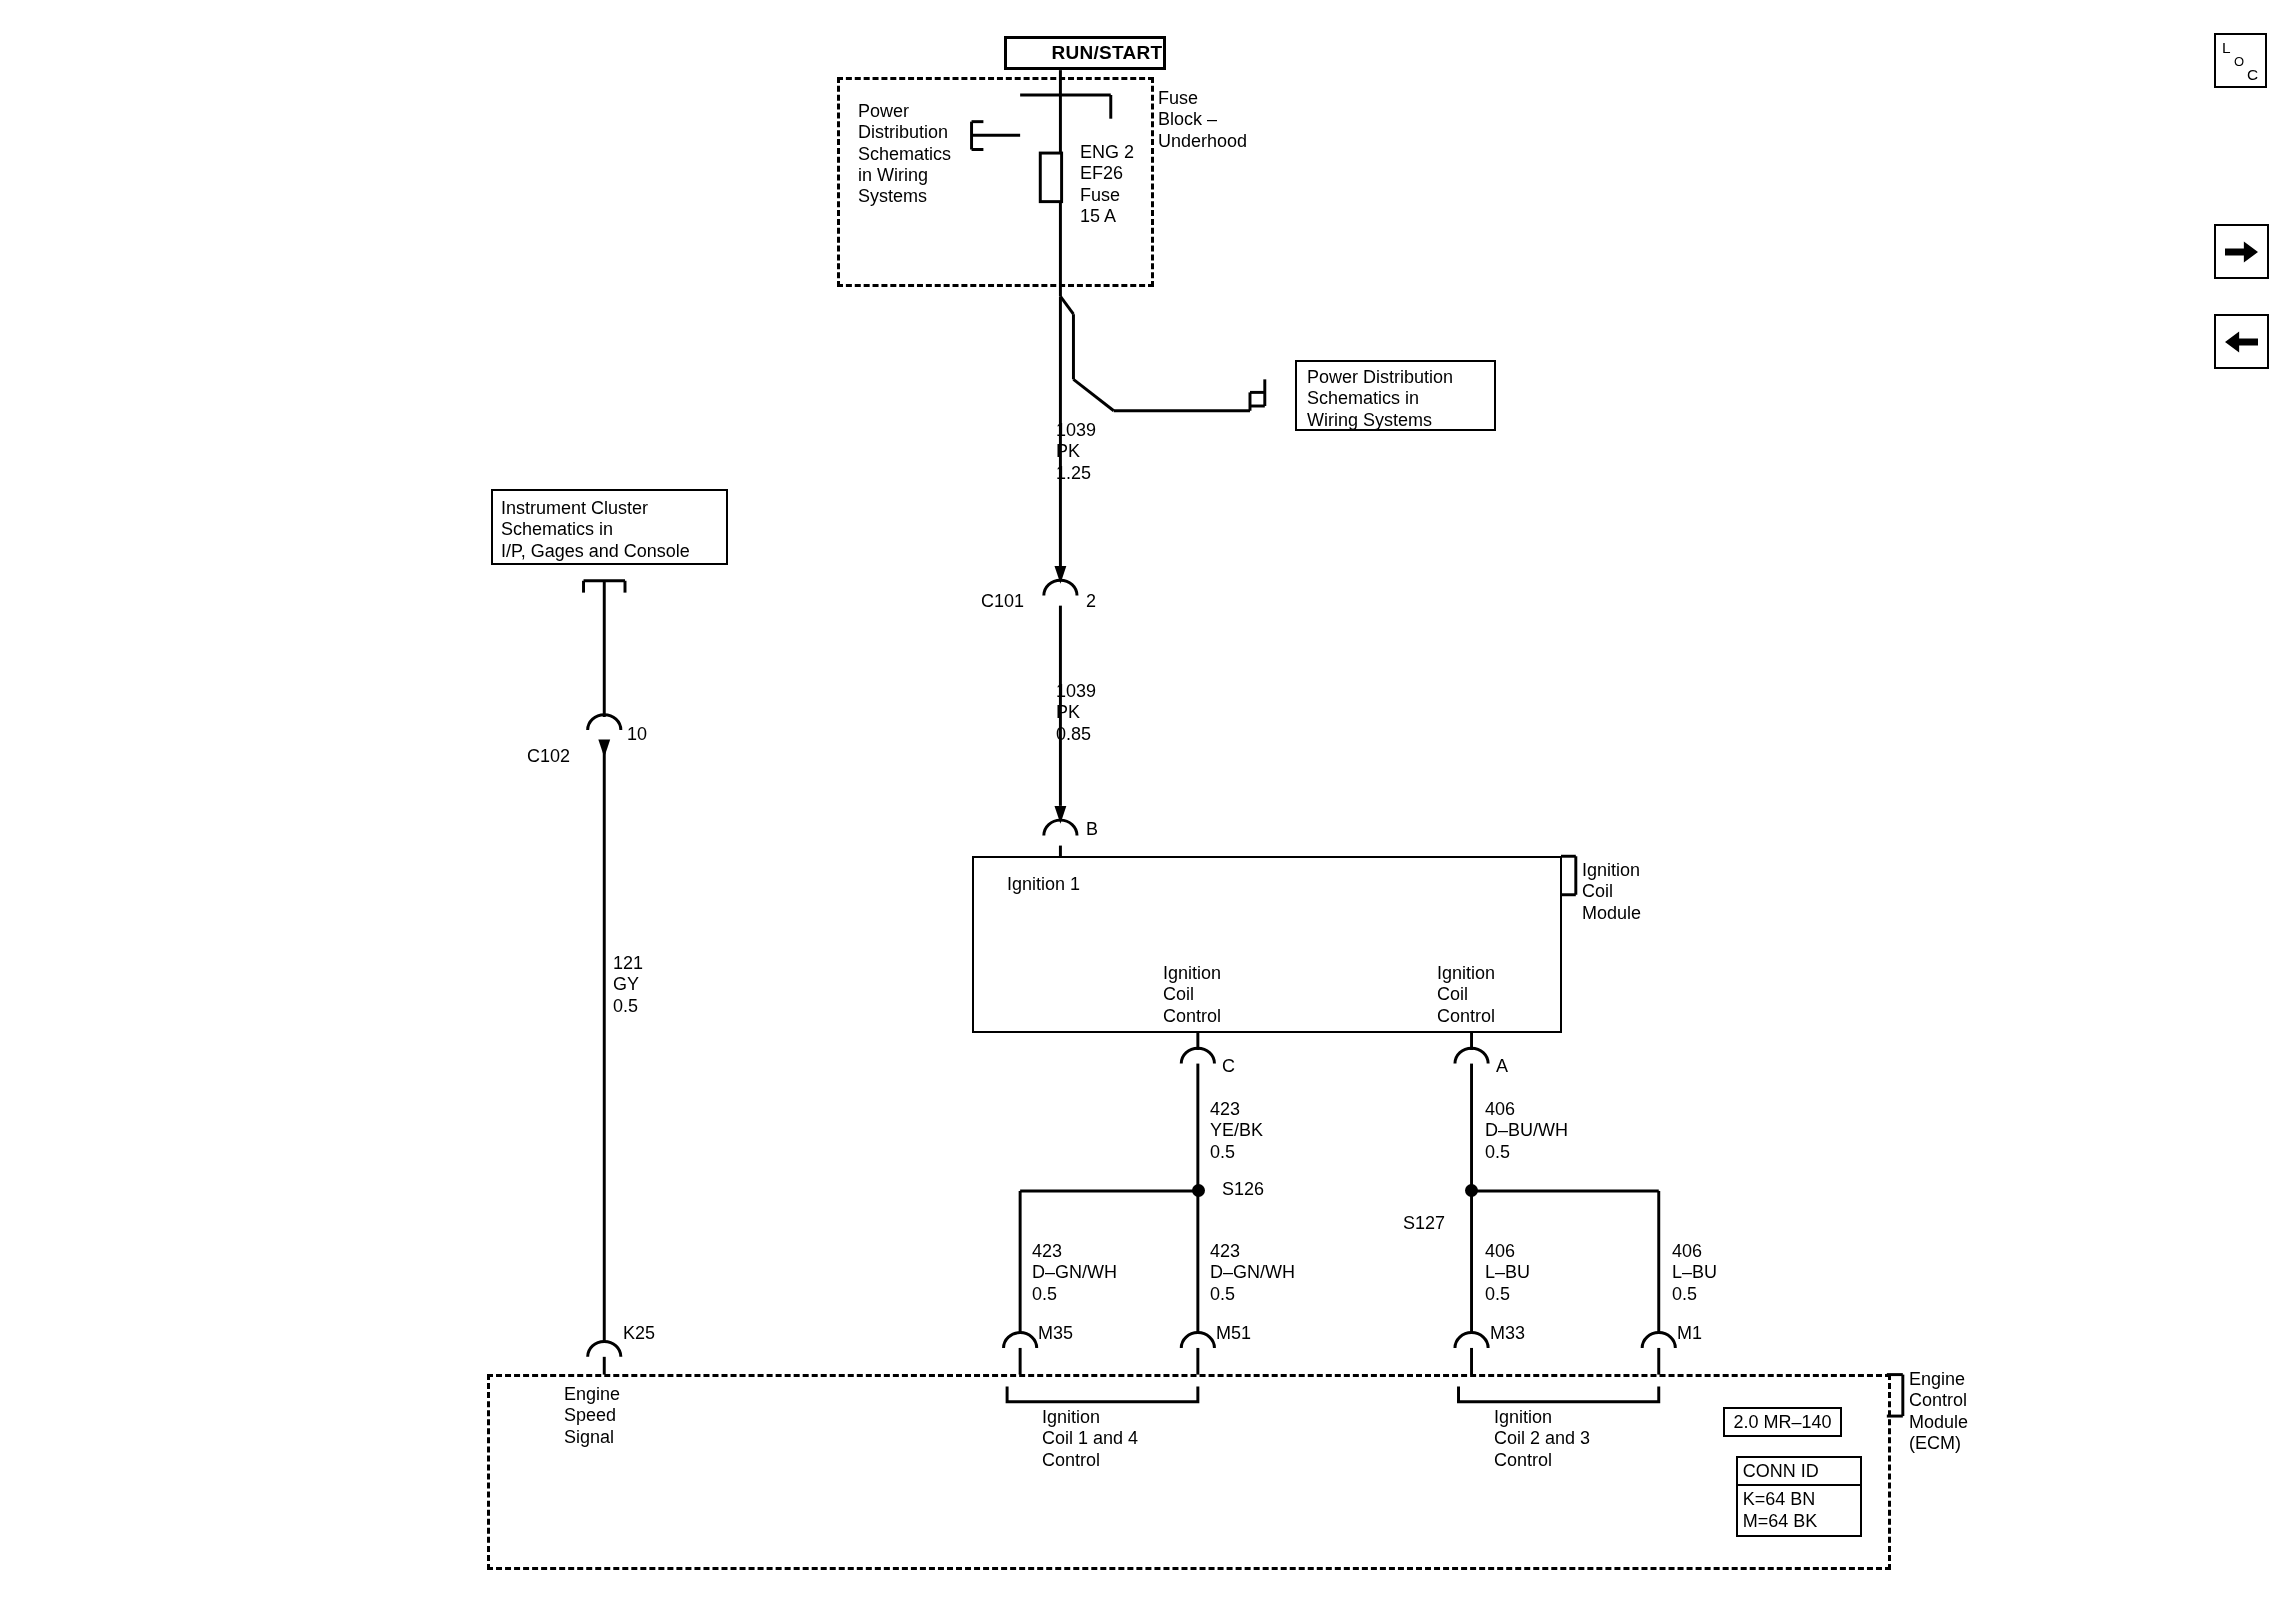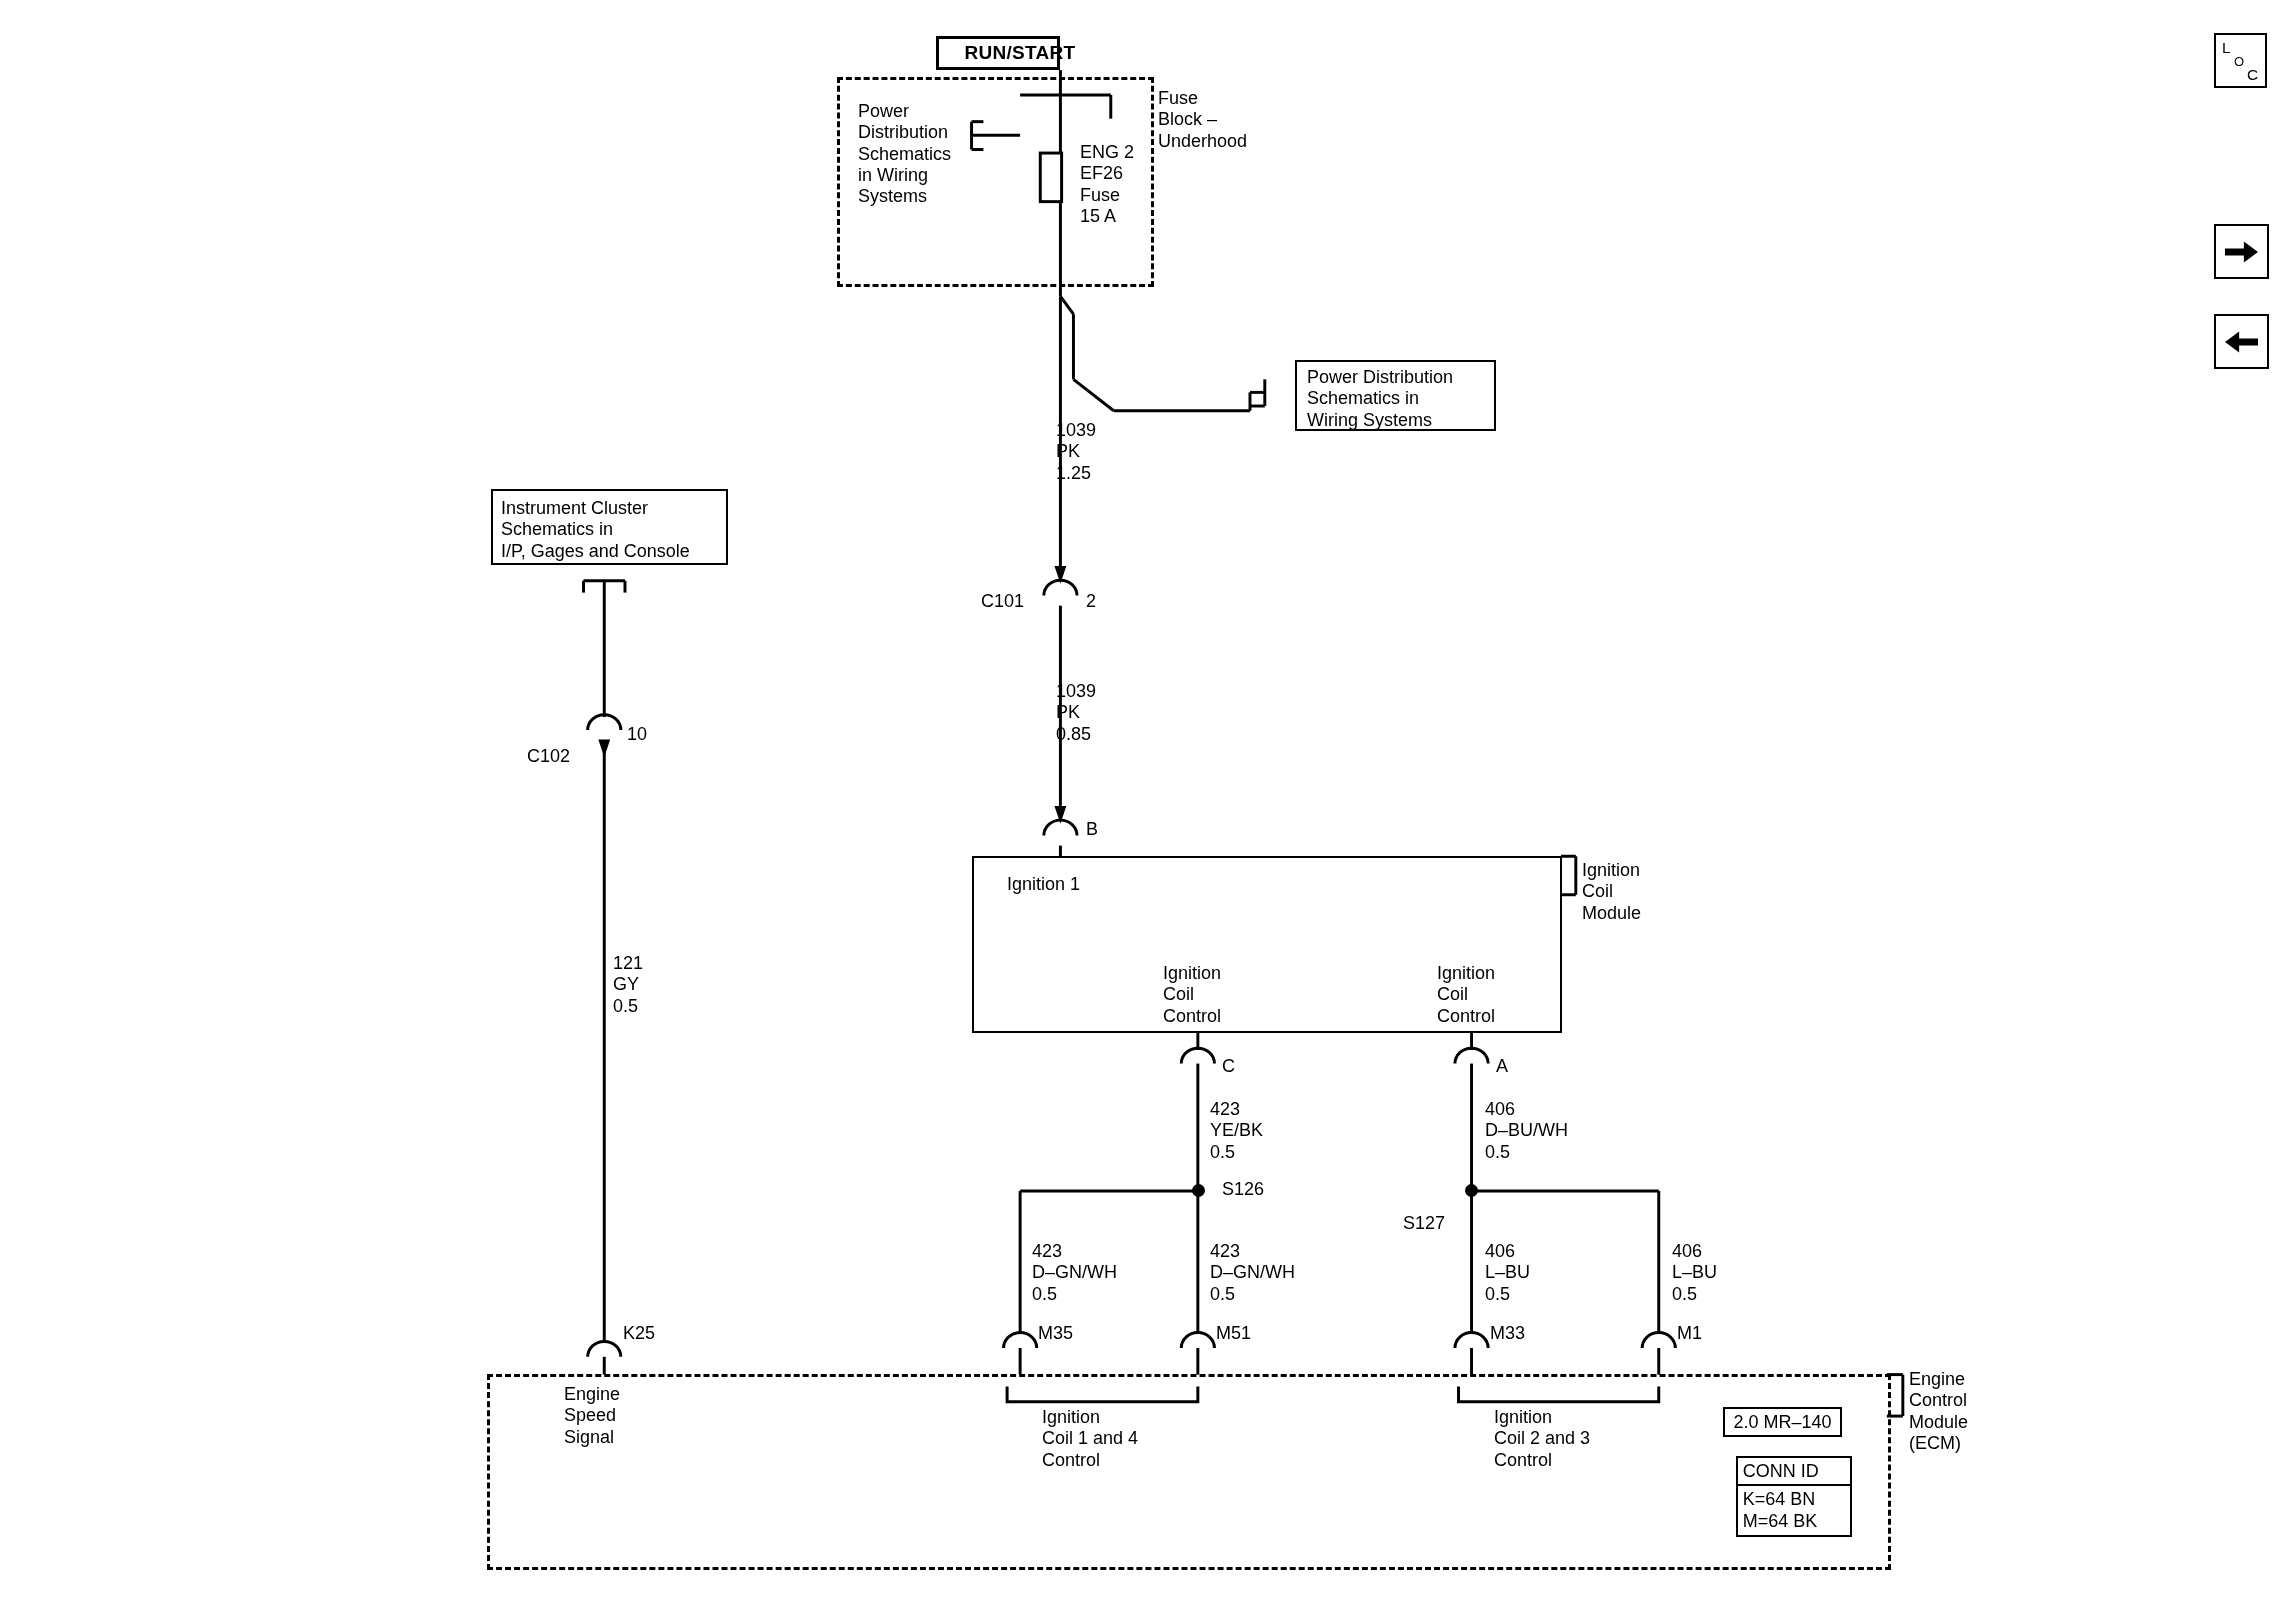--- a/index.html
+++ b/index.html
@@ -195,21 +195,21 @@
       <line x1="2635" y1="1445" x2="2660" y2="1445"></line>
       <line x1="2660" y1="1445" x2="2660" y2="1510"></line>
       <line x1="2660" y1="1510" x2="2635" y2="1510"></line>
 
       <line x1="3185" y1="2320" x2="3212" y2="2320"></line>
       <line x1="3212" y1="2320" x2="3212" y2="2390"></line>
       <line x1="3212" y1="2390" x2="3185" y2="2390"></line>
     </g>
   </svg>
 
-  <div class="runstart" style="left:936px; top:36px; width:124px; height:34px;padding-left:44px;">RUN/START</div>
+  <div class="runstart" style="left:1004px; top:36px; width:162px; height:34px;padding-left:44px;">RUN/START</div>
 
   <div class="dashbox" style="left:837px; top:77px; width:317px; height:210px;"></div>
 
   <div class="box" style="left:847px; top:92px; width:127px; height:121px; border:2.4px solid #000; border-left:none; border-top:none; border-right:none; border-bottom:none; background:transparent;"></div>
   <div class="lbl" style="left:858px; top:101px; width:124px;">Power
 Distribution
 Schematics
 in Wiring
 Systems</div>
 
@@ -310,21 +310,21 @@
 Signal</div>
   <div class="lbl" style="left:1042px; top:1407px;">Ignition
 Coil 1 and 4
 Control</div>
   <div class="lbl" style="left:1494px; top:1407px;">Ignition
 Coil 2 and 3
 Control</div>
 
   <div class="ecmtag" style="left:1723px; top:1407px; width:119px; height:30px;">2.0 MR–140</div>
 
-  <div class="connid" style="left:1736px; top:1456px; width:116px;">
+  <div class="connid" style="left:1736px; top:1456px; width:126px;">
     <div class="hdr">CONN ID</div>
     <div class="bdy">
       <div>K=64 BN</div>
       <div>M=64 BK</div>
     </div>
   </div>
 
   <div class="locbox" style="left:2214px; top:33px; width:53px; height:55px;">
     <div style="position:absolute; left:6px; top:3.6px; font-size:15.4px;">L</div>
     <div style="position:absolute; left:18px; top:19px; font-size:13px;">O</div>

